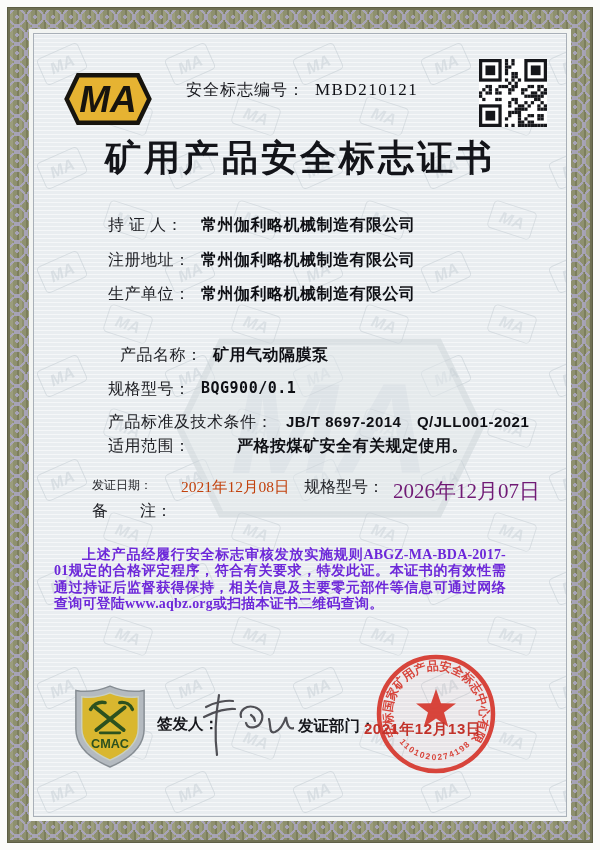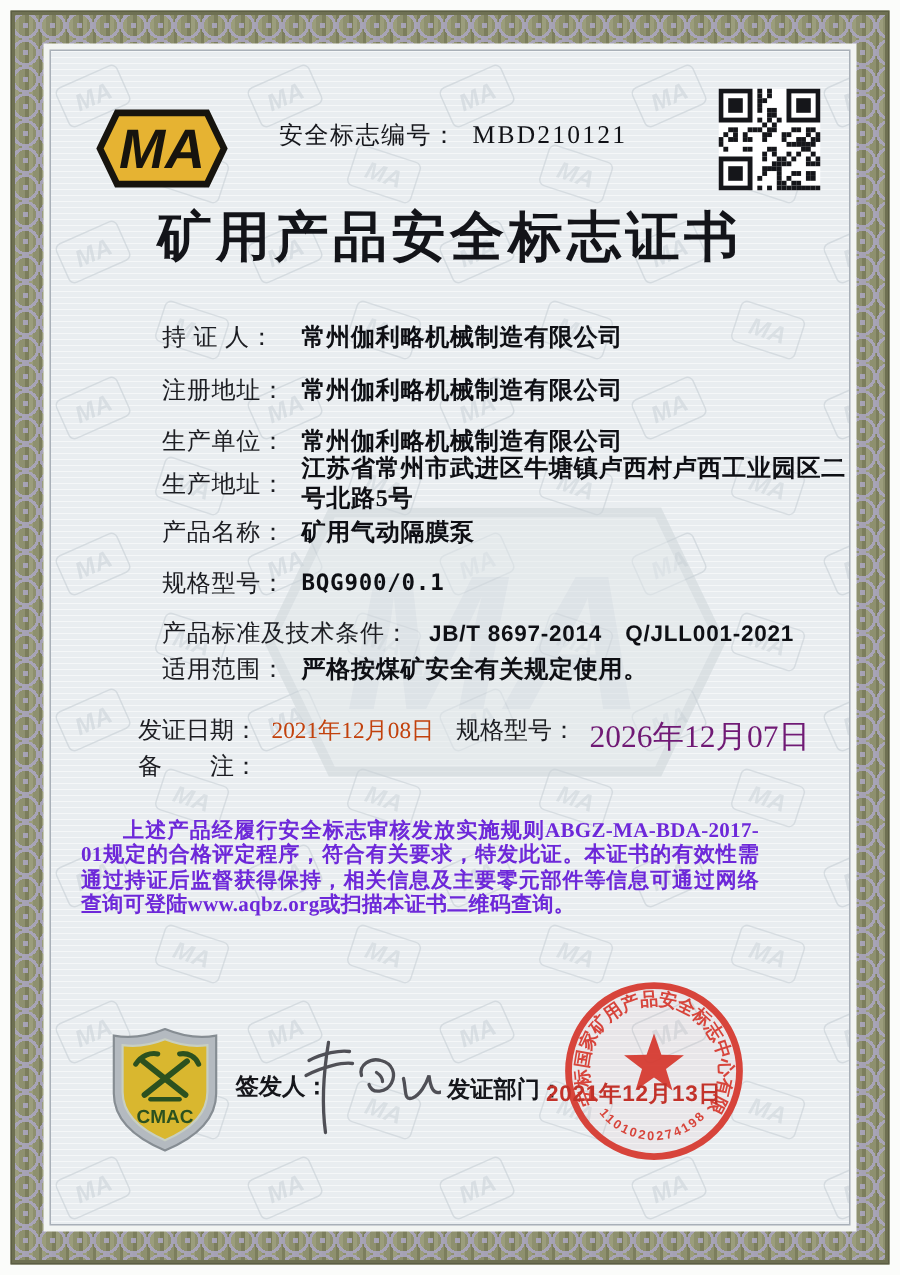--- a/index.html
+++ b/index.html
@@ -36,27 +36,27 @@
   .title{
     left:30px; right:30px; top:134px; text-align:center;
     font-size:36px; font-weight:900; color:#131419; letter-spacing:3px;
   }
   .row{left:108px; width:464px; display:flex; align-items:flex-start;}
   .row .lbl{flex:0 0 93px; font-size:16px; color:#1c1d22; letter-spacing:.5px;}
   .row .val{font-size:16px; font-weight:700; color:#0e0f14; letter-spacing:.5px;}
   .r0{top:215px;} .r1{top:250px;} .r2{top:284px;align-items:center;}
   .r3{top:302px; align-items:center; min-height:42px;}
   .r3 .val{width:378px; line-height:20px;}
-  .r4{top:345px;} .r5{top:379px;}
+  .r4{top:345px;margin-left:12px;} .r5{top:379px;}
   .r5 .val{font-family:"DejaVu Sans Mono", monospace; font-size:15px;}
   .r6{top:412px;} .r6 .lbl{flex:0 0 178px;}
   .r6 .val{font-family:"Liberation Sans", sans-serif; font-size:15px; padding-top:1px;}
-  .r7{top:436px;}
+  .r7{top:436px;gap:36px;}
   .dates{left:92px; top:477px; width:464px; display:flex;}
-  .dates .lbl{flex:0 0 89px; font-size:16px; color:#1c1d22;}
+  .dates .lbl{flex:0 0 89px; font-size:12px; color:#1c1d22;}
   .dates .lbl2{flex:0 0 89px; font-size:16px; color:#1c1d22;}
   .dates .val{flex:0 0 123px; font-size:15.5px; font-weight:400; color:#c2410c;}
   .dates .val2{font-size:21px; font-weight:400; color:#701a75;}
   .remark{left:92px; top:501px; font-size:16px; color:#1c1d22;}
   .statement{
     left:54px; top:547px; width:452px;
     font-size:14px; line-height:16.4px; font-weight:600; color:#6d28d9;
     text-indent:2em; letter-spacing:.2px; text-align:justify;
   }
   .signer-label{left:157px; top:714px; font-size:15.5px; font-weight:700; color:#15161b;}
@@ -242,24 +242,20 @@
     <span class="val">常州伽利略机械制造有限公司</span>
   </div>
   <div class="abs row r1">
     <span class="lbl">注册地址：</span>
     <span class="val">常州伽利略机械制造有限公司</span>
   </div>
   <div class="abs row r2">
     <span class="lbl">生产单位：</span>
     <span class="val">常州伽利略机械制造有限公司</span>
   </div>
-  <div class="abs row r3">
-    <span class="lbl">生产地址：</span>
-    <span class="val">江苏省常州市武进区牛塘镇卢西村卢西工业园区二号北路5号</span>
-  </div>
   <div class="abs row r4">
     <span class="lbl">产品名称：</span>
     <span class="val">矿用气动隔膜泵</span>
   </div>
   <div class="abs row r5">
     <span class="lbl">规格型号：</span>
     <span class="val">BQG900/0.1</span>
   </div>
   <div class="abs row r6">
     <span class="lbl">产品标准及技术条件：</span>

